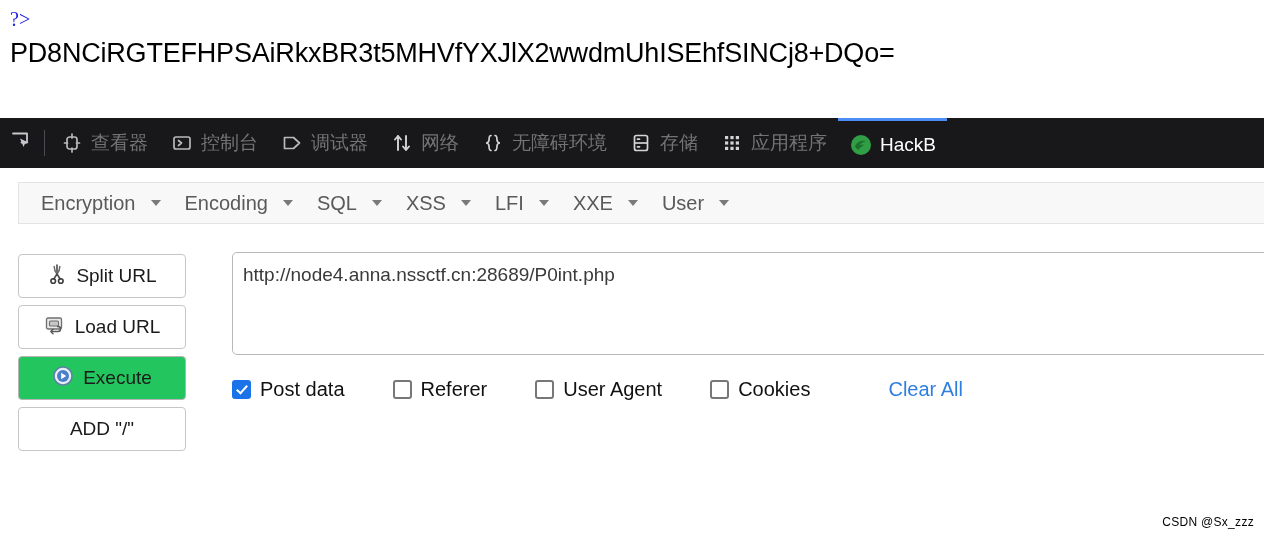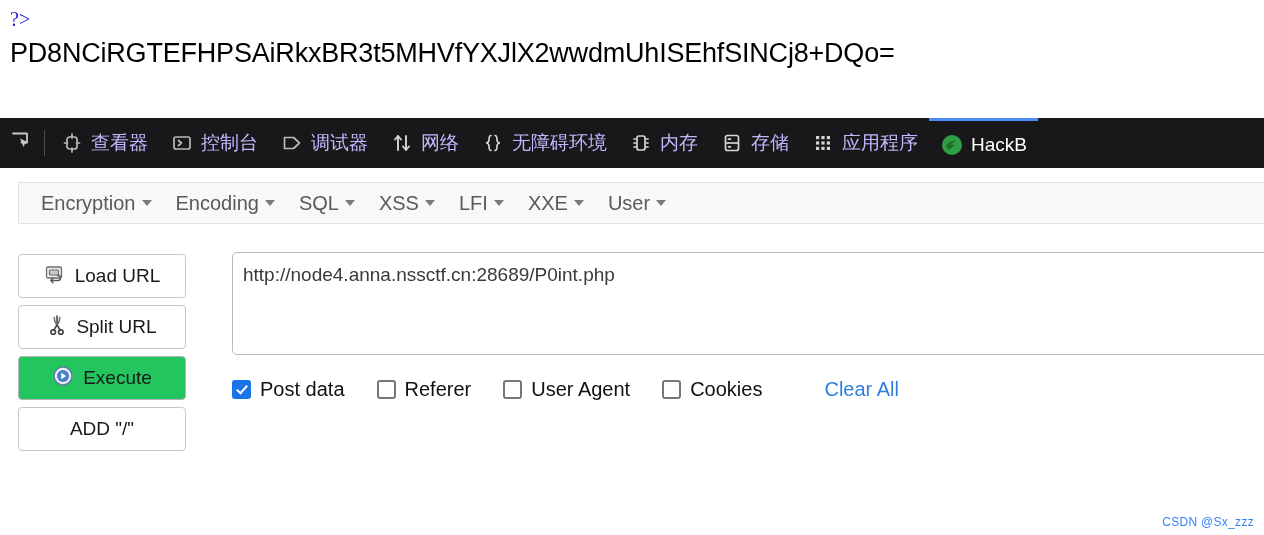--- a/index.html
+++ b/index.html
@@ -69,21 +69,21 @@
     background: #4a4a4f;
     flex: 0 0 auto;
     margin-right: 4px;
   }
   .tool-tab {
     height: 50px;
     display: flex;
     align-items: center;
     gap: 7px;
     padding: 0 11px;
-    color: #c4b5fd;
+    color: #737373;
     font-size: 19px;
     white-space: nowrap;
     flex: 0 0 auto;
     position: relative;
     box-sizing: border-box;
   }
   .tool-tab .ticon {
     display: flex;
     align-items: center;
     justify-content: center;
@@ -118,21 +118,21 @@
     border: 1px solid #e3e3e3;
     border-right: none;
     display: flex;
     align-items: center;
     padding-left: 10px;
     box-sizing: border-box;
   }
   .menu-item {
     display: flex;
     align-items: center;
-    gap: 6px;
+    gap: 15px;
     padding: 4px 12px;
     color: #5a5a5a;
     font-size: 20px;
     white-space: nowrap;
   }
   .caret {
     width: 0; height: 0;
     border-left: 5px solid transparent;
     border-right: 5px solid transparent;
     border-top: 6px solid #7a7a7a;
@@ -190,21 +190,21 @@
   }
 
   
   .opt-row {
     position: absolute;
     left: 232px;
     top: 205px;
     height: 32px;
     display: flex;
     align-items: center;
-    gap: 0px;
+    gap: 16px;
   }
   .opt {
     display: flex;
     align-items: center;
     gap: 9px;
     margin-right: 32px;
     font-size: 20px;
     color: #111111;
     white-space: nowrap;
   }
@@ -238,21 +238,21 @@
     font-size: 20px;
     margin-left: 30px;
     white-space: nowrap;
   }
 
   .watermark {
     position: absolute;
     right: 10px;
     bottom: 6px;
     font-size: 12px;
-    color: #3b82f6;
+    color: #000000;
     font-family: "Liberation Sans", sans-serif;
     letter-spacing: 0.3px;
   }
 </style>
 </head>
 <body>
 
 <div class="page-output">
   <div class="php-tag">?&gt;</div>
   <div class="b64-line">PD8NCiRGTEFHPSAiRkxBR3t5MHVfYXJlX2wwdmUhISEhfSINCj8+DQo=</div>
@@ -311,29 +311,20 @@
   <div class="tool-tab">
     <span class="ticon">
       <svg width="22" height="22" viewBox="0 0 22 22" fill="none">
         <path d="M9 3.5c-2 0-2 3-2 4.5s-1.5 3-3 3c1.5 0 3 1.5 3 3s0 4.5 2 4.5" stroke="#d4d4d6" stroke-width="1.7" stroke-linecap="round"></path>
         <path d="M13 3.5c2 0 2 3 2 4.5s1.5 3 3 3c-1.5 0-3 1.5-3 3s0 4.5-2 4.5" stroke="#d4d4d6" stroke-width="1.7" stroke-linecap="round"></path>
       </svg>
     </span>
     <span class="tlabel">无障碍环境</span>
   </div>
 
-  <div class="tool-tab">
-    <span class="ticon">
-      <svg width="22" height="22" viewBox="0 0 22 22" fill="none">
-        <rect x="7" y="4" width="8" height="14" rx="2" stroke="#d4d4d6" stroke-width="1.7"></rect>
-        <path d="M4 7h2M4 11h2M4 15h2M16 7h2M16 11h2M16 15h2" stroke="#d4d4d6" stroke-width="1.7" stroke-linecap="round"></path>
-      </svg>
-    </span>
-    <span class="tlabel">内存</span>
-  </div>
 
 
   <div class="tool-tab">
     <span class="ticon">
       <svg width="22" height="22" viewBox="0 0 22 22" fill="none">
         <rect x="4.5" y="3.5" width="13" height="15" rx="2" stroke="#d4d4d6" stroke-width="1.7"></rect>
         <path d="M4.5 11h13" stroke="#d4d4d6" stroke-width="1.7"></path>
         <path d="M7.5 7.2h2M7.5 14.8h2" stroke="#d4d4d6" stroke-width="1.7" stroke-linecap="round"></path>
       </svg>
     </span>
@@ -400,43 +391,43 @@
     </div>
     <div class="menu-item">
       <span>User</span>
       <span class="caret"></span>
     </div>
   </div>
 
   <div class="btn-col">
     <div class="hb-btn">
       <span>
-        <svg width="22" height="20" viewBox="0 0 22 20">
-          <rect x="2.5" y="3" width="15" height="11" rx="1.5" fill="#e9e9e9" stroke="#6f6f6f" stroke-width="1.3"></rect>
-          <rect x="5.5" y="6" width="9" height="5" rx="1" fill="#c7c7c7" stroke="#6f6f6f" stroke-width="1.1"></rect>
-          <path d="M7 16.5h7a2.5 2.5 0 0 0 0-5h-1" fill="none" stroke="#5a5a5a" stroke-width="1.5"></path>
-          <path d="M9 14.3l-2.2 2.2L9 18.7" fill="none" stroke="#5a5a5a" stroke-width="1.5" stroke-linecap="round" stroke-linejoin="round"></path>
-        </svg>
-      </span>
-      <span>Load URL</span>
-    </div>
-
-    <div class="hb-btn">
-      <span>
         <svg width="20" height="22" viewBox="0 0 20 22">
           <path d="M10 2v9" stroke="#4a4a4a" stroke-width="1.6" stroke-linecap="round"></path>
           <path d="M7.2 3.5c0 3 0.6 5 2.8 7.5M12.8 3.5c0 3-0.6 5-2.8 7.5" stroke="#6b6b6b" stroke-width="1.5" stroke-linecap="round" fill="none"></path>
           <path d="M10 11l-3.2 5M10 11l3.2 5" stroke="#4a4a4a" stroke-width="1.6" stroke-linecap="round"></path>
           <circle cx="6.2" cy="18" r="2.3" fill="none" stroke="#3c3c3c" stroke-width="1.6"></circle>
           <circle cx="13.8" cy="18" r="2.3" fill="none" stroke="#3c3c3c" stroke-width="1.6"></circle>
         </svg>
       </span>
       <span>Split URL</span>
     </div>
 
+    <div class="hb-btn">
+      <span>
+        <svg width="22" height="20" viewBox="0 0 22 20">
+          <rect x="2.5" y="3" width="15" height="11" rx="1.5" fill="#e9e9e9" stroke="#6f6f6f" stroke-width="1.3"></rect>
+          <rect x="5.5" y="6" width="9" height="5" rx="1" fill="#c7c7c7" stroke="#6f6f6f" stroke-width="1.1"></rect>
+          <path d="M7 16.5h7a2.5 2.5 0 0 0 0-5h-1" fill="none" stroke="#5a5a5a" stroke-width="1.5"></path>
+          <path d="M9 14.3l-2.2 2.2L9 18.7" fill="none" stroke="#5a5a5a" stroke-width="1.5" stroke-linecap="round" stroke-linejoin="round"></path>
+        </svg>
+      </span>
+      <span>Load URL</span>
+    </div>
+
     <div class="hb-btn pressed">
       <span>
         <svg width="22" height="22" viewBox="0 0 22 22">
           <circle cx="11" cy="11" r="9" fill="#e8eef6" stroke="#5f7fa8" stroke-width="1.5"></circle>
           <circle cx="11" cy="11" r="6" fill="#4b7ec8"></circle>
           <path d="M9.2 7.8l5 3.2-5 3.2z" fill="#ffffff"></path>
         </svg>
       </span>
       <span>Execute</span>
     </div>

